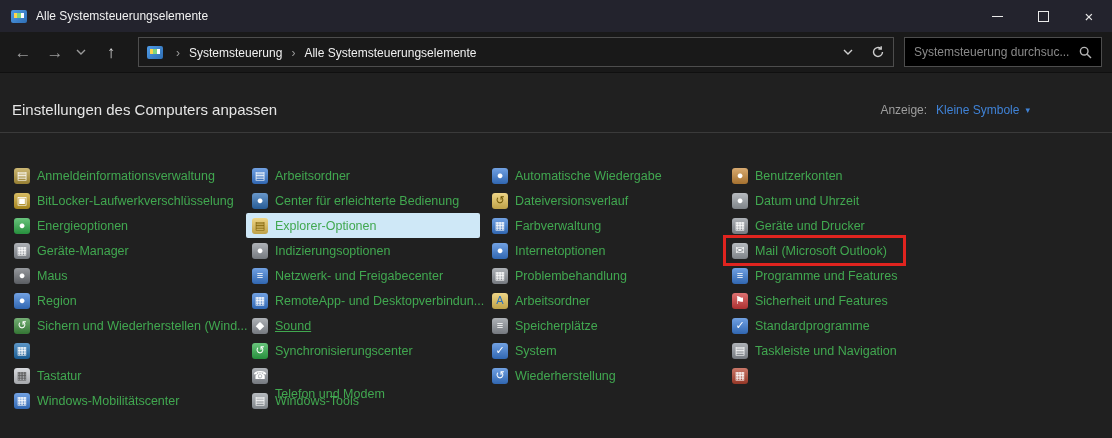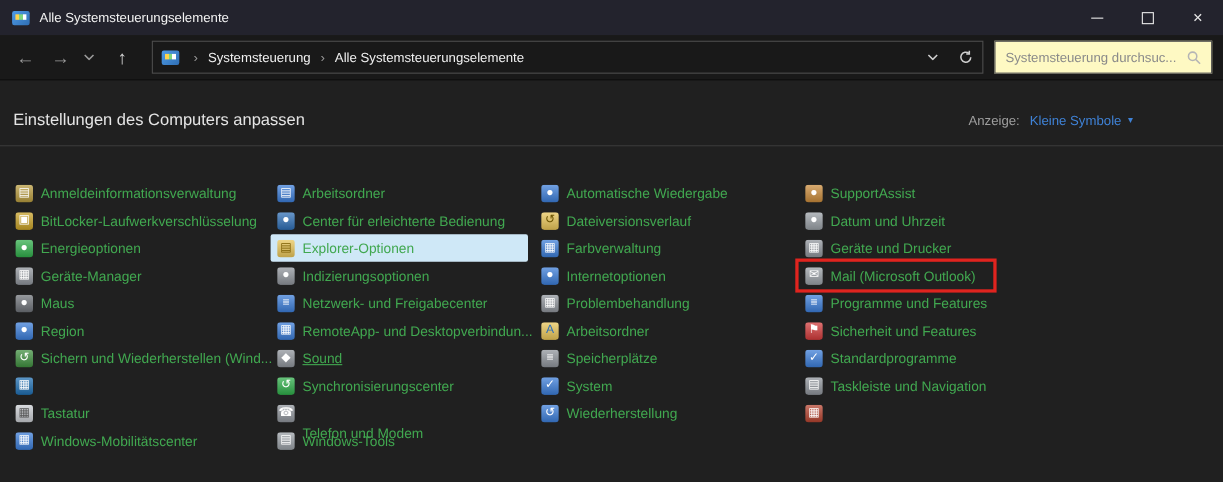--- a/index.html
+++ b/index.html
@@ -32,21 +32,21 @@
     border:1px solid #4d4d4d;background:#191919;display:flex;align-items:center;}
   .crumb-appicon{width:16px;height:13px;margin:0 4px 0 8px;border-radius:2px;
     background:linear-gradient(135deg,#4f9be6 0%,#2f6fb5 100%);position:relative;flex:0 0 16px;}
   .crumb-appicon::after{content:"";position:absolute;left:3px;top:3px;width:10px;height:5px;
     background:linear-gradient(90deg,#ffd34d 33%,#7fd67f 33%,#7fd67f 66%,#ffffff 66%);}
   .crumb-sep{color:#9a9a9a;font-size:12px;margin:0 9px;}
   .crumb{font-size:12px;color:#f0f0f0;}
   .addr-spacer{flex:1;}
   .addr-ctl{width:30px;display:flex;justify-content:center;align-items:center;color:#cfcfcf;}
   .searchbox{margin-left:10px;width:198px;height:30px;box-sizing:border-box;border:1px solid #4d4d4d;
-    background:#fef9c3;display:flex;align-items:center;padding:0 9px;}
+    background:#000000;display:flex;align-items:center;padding:0 9px;}
   .search-ph{color:#8a8a8a;font-size:12px;flex:1;white-space:nowrap;overflow:hidden;}
   
   .header-row{display:flex;align-items:center;padding:28px 82px 0 12px;}
   .page-title{font-size:15px;color:#e5e5e5;flex:1;font-weight:400;}
   .view-ctrl{font-size:12px;display:flex;align-items:center;}
   .view-label{color:#9e9e9e;margin-right:9px;}
   .view-value{color:#3f82d6;}
   .view-caret{color:#3f82d6;font-size:9px;margin-left:6px;}
   .divider{border-bottom:1px solid #3a3a3a;margin-top:14px;}
   
@@ -245,21 +245,21 @@
         <span class="label" style="color: rgb(65, 168, 80);">System</span>
       </div>
       <div class="item">
         <span class="icon16" style="background-color: rgb(59, 125, 216);">↺</span>
         <span class="label" style="color: rgb(65, 168, 80);">Wiederherstellung</span>
       </div>
     </div>
     <div class="col col-4">
       <div class="item">
         <span class="icon16" style="background-color: rgb(201, 138, 58);">●</span>
-        <span class="label" style="color: rgb(65, 168, 80);">SupportAssist</span>
+        <span class="label" style="color: rgb(65, 168, 80);">Benutzerkonten</span>
       </div>
       <div class="item">
         <span class="icon16" style="background-color: rgb(154, 160, 166);">●</span>
         <span class="label" style="color: rgb(65, 168, 80);">Datum und Uhrzeit</span>
       </div>
       <div class="item">
         <span class="icon16" style="background-color: rgb(143, 148, 155);">▦</span>
         <span class="label" style="color: rgb(65, 168, 80);">Geräte und Drucker</span>
       </div>
       <div class="item boxed" style="outline-color: rgb(224, 36, 31);">

